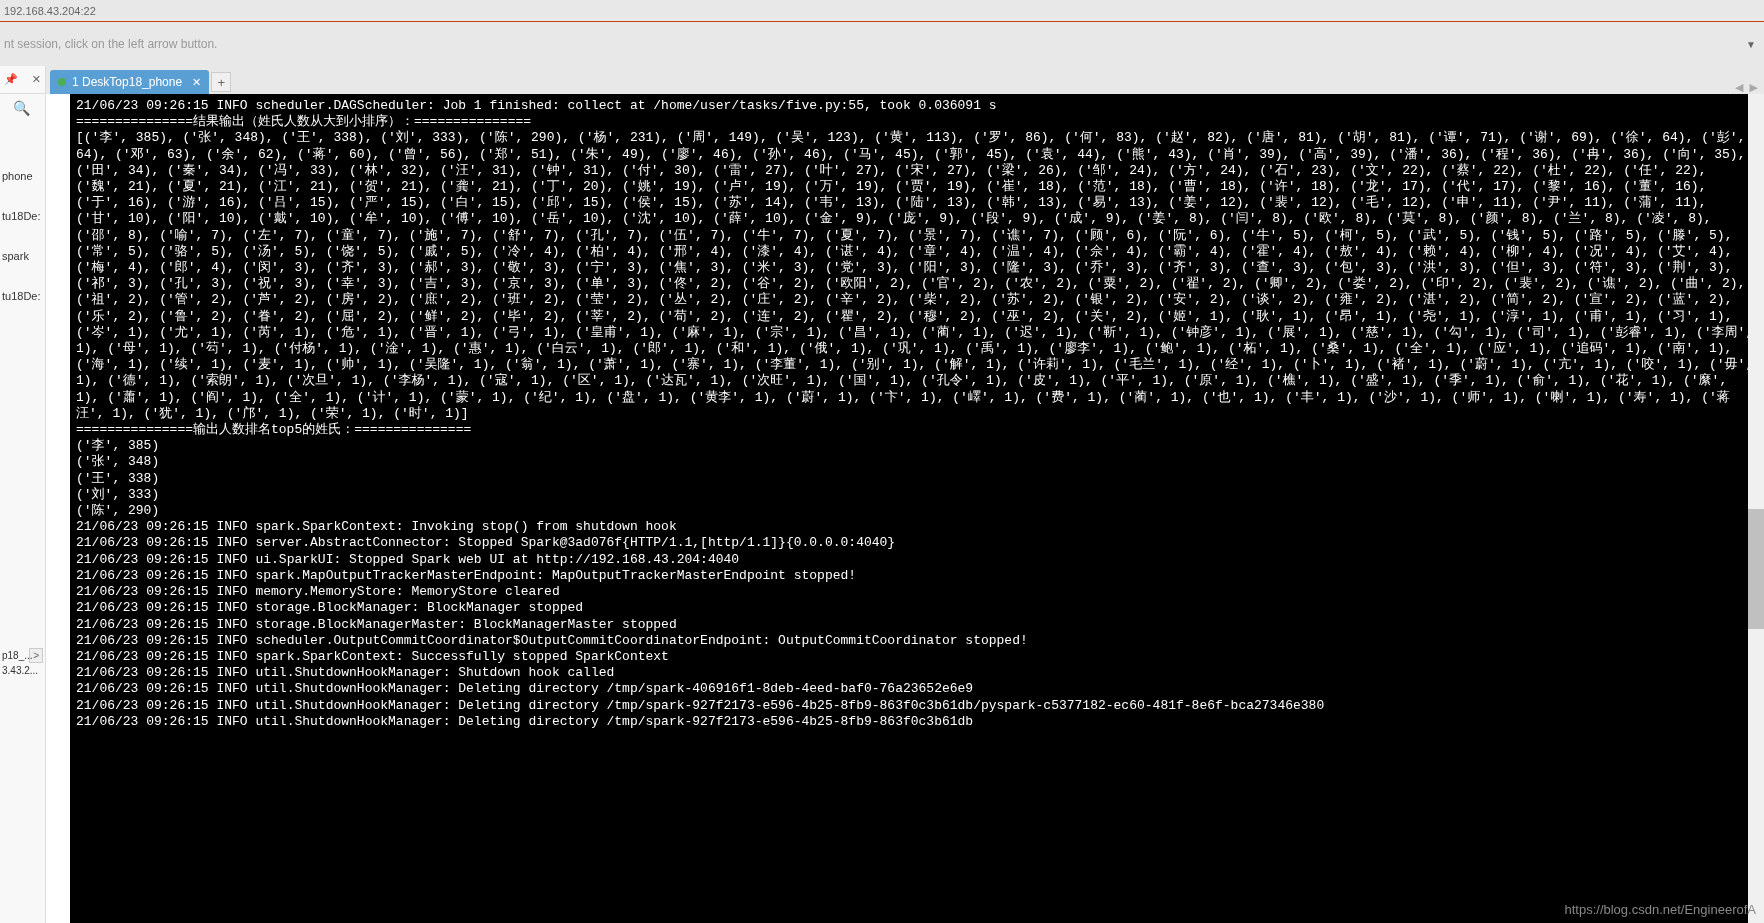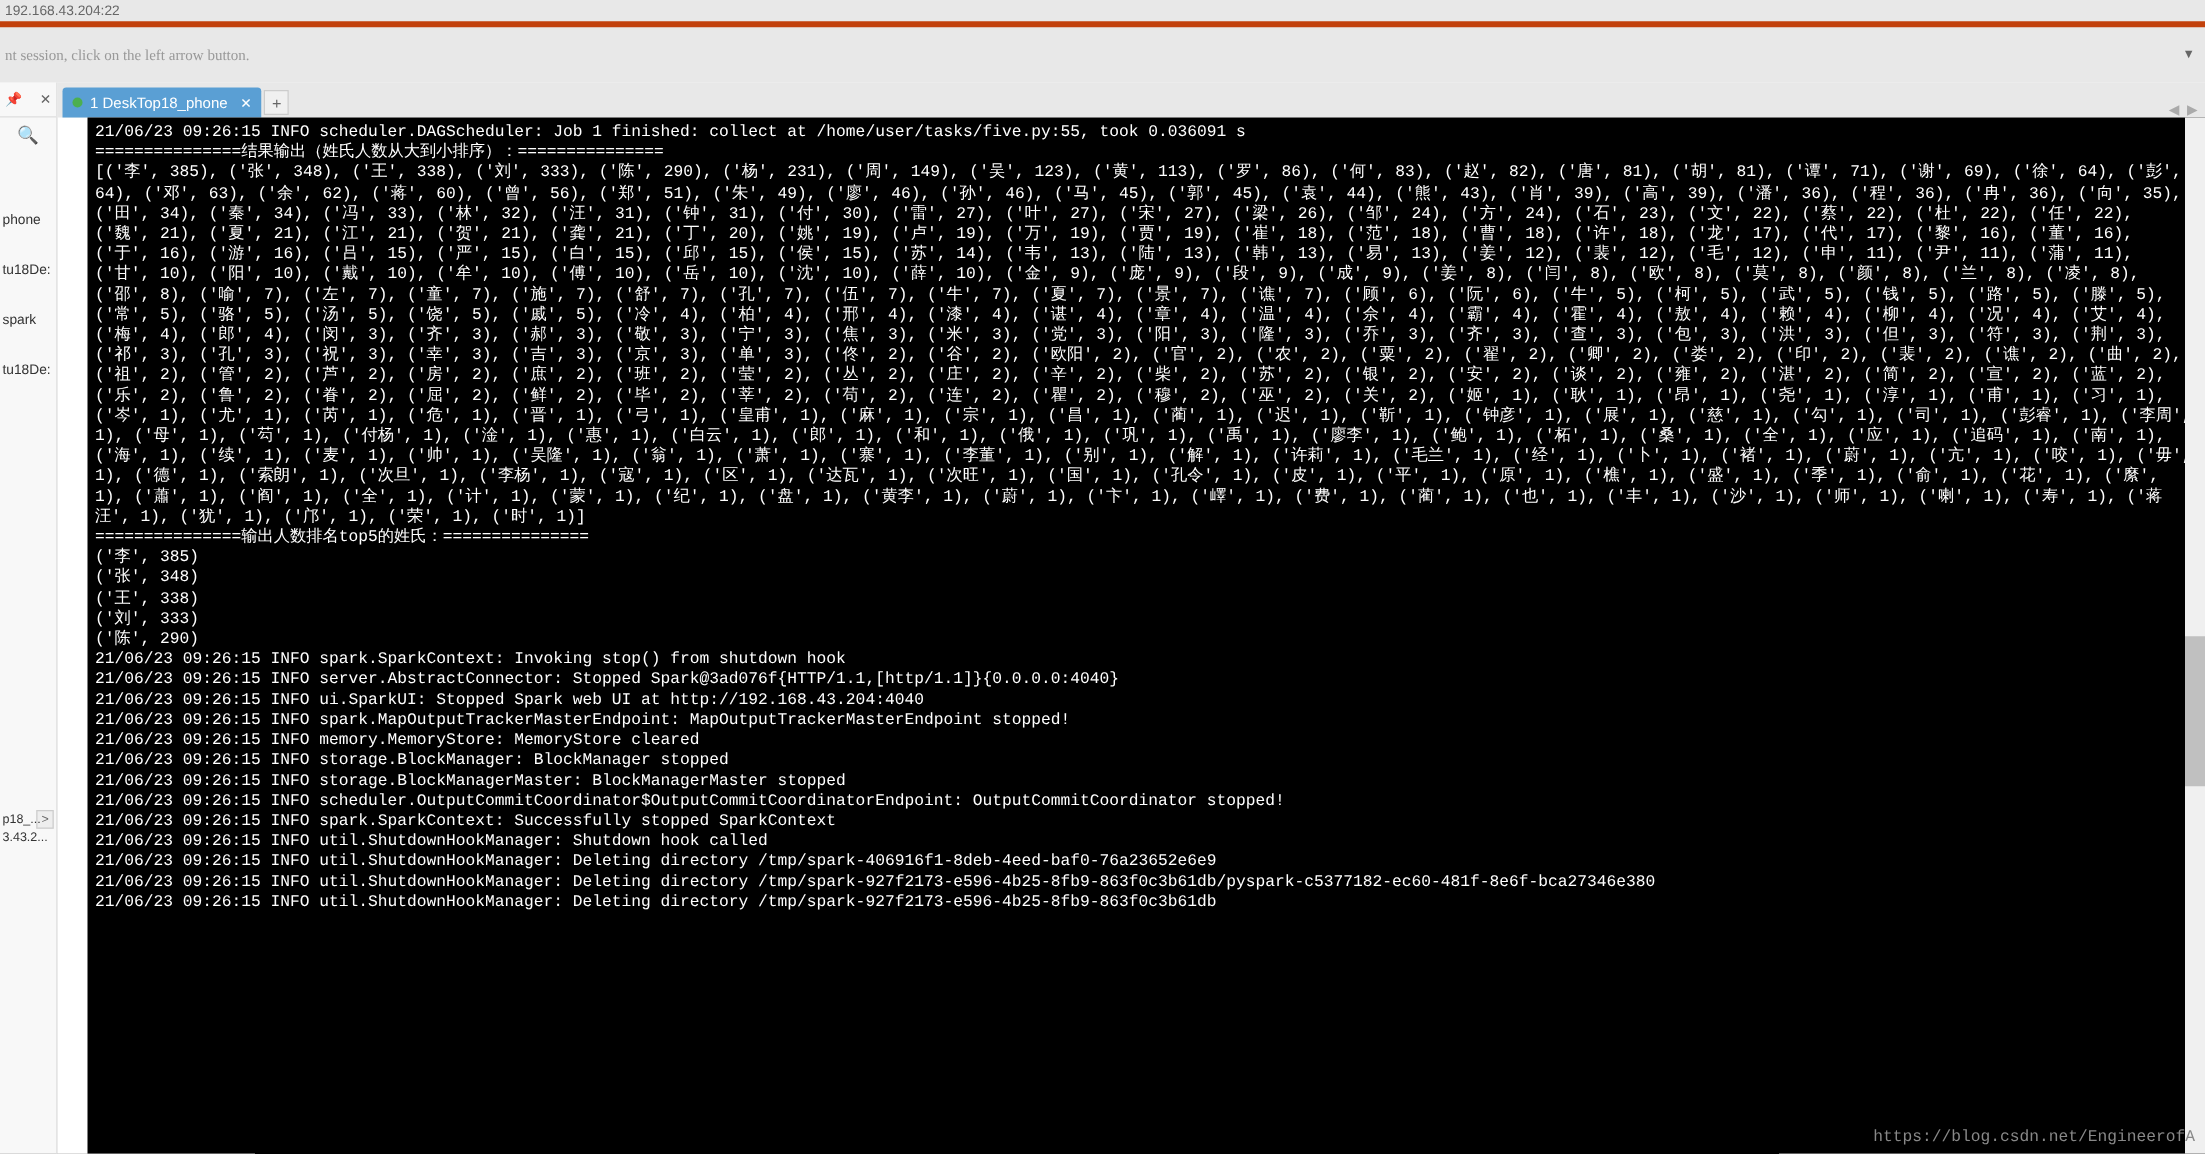--- a/index.html
+++ b/index.html
@@ -11,37 +11,36 @@
       font-family: "Segoe UI", Tahoma, sans-serif;
       background: #f0f0f0;
       overflow: hidden;
       width: 1764px;
       height: 923px;
       position: relative;
     }
     .top-bar {
       height: 22px;
       background: #e8e8e8;
-      border-bottom: 5px solid #c2410c;
+      border-bottom: 1px solid #c2410c;
       display: flex;
       align-items: center;
       padding-left: 4px;
       font-size: 11px;
       color: #666;
     }
     .session-bar {
       height: 44px;
       background: #e8e8e8;
       display: flex;
       align-items: center;
       padding-left: 4px;
       font-size: 12px;
       color: #999;
       position: relative;
-      font-family: Liberation Serif, serif;
     }
     .session-dropdown {
       position: absolute;
       right: 8px;
       top: 50%;
       transform: translateY(-50%);
       color: #666;
       font-size: 10px;
     }
     .main-area {
@@ -198,21 +197,21 @@
       width: 100%;
       height: 120px;
       background: #c0c0c0;
     }
     .watermark {
       position: absolute;
       right: 8px;
       bottom: 6px;
       color: #888;
       font-size: 13px;
-      font-family: Liberation Mono, monospace;
+      font-family: Liberation Sans, sans-serif;
       z-index: 10;
     }
   </style>
 </head>
 <body>
 
 <div class="top-bar">
   <span>192.168.43.204:22</span>
 </div>
 

